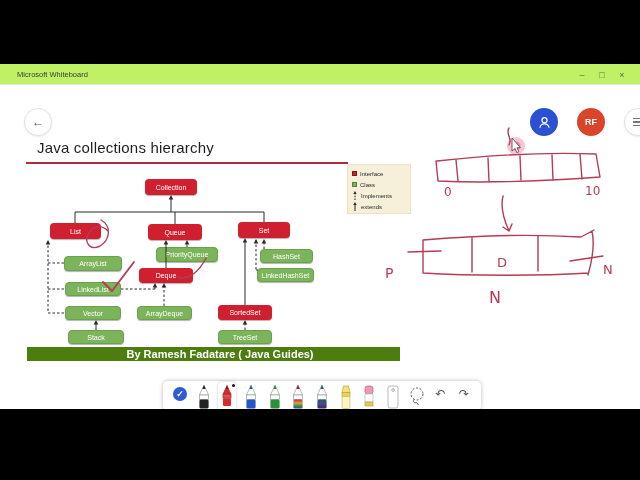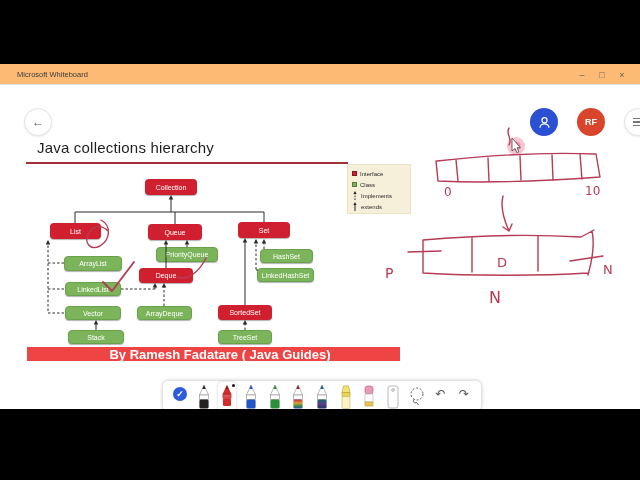--- a/index.html
+++ b/index.html
@@ -4,21 +4,21 @@
 <style>
   * { margin:0; padding:0; box-sizing:border-box; }
   body { background:#222; font-family:"Liberation Sans", sans-serif; }
   .screen { position:relative; width:640px; height:480px; background:#000; overflow:hidden; }
 
   .letterbox { position:absolute; left:0; width:640px; background:#000; }
   .letterbox.top { top:0; height:64px; z-index:40; }
   .letterbox.bottom { top:409px; height:71px; z-index:40; }
 
   .titlebar { position:absolute; top:64px; left:0; width:640px; height:21px;
-    background:#fdba74; border-bottom:1px solid #e3e3e3; z-index:5; }
+    background:#bef264; border-bottom:1px solid #e3e3e3; z-index:5; }
   .app-title { position:absolute; left:17px; top:6px; font-size:7.5px; color:#3a3a3a; }
   .win-controls { position:absolute; right:8px; top:0; height:21px; display:flex; align-items:center; }
   .win-btn { width:20px; height:21px; display:flex; align-items:center; justify-content:center;
     font-size:9px; color:#636363; cursor:default; }
 
   .canvas { position:absolute; top:85px; left:0; width:640px; height:324px; background:#fff; }
 
   .back-btn { position:absolute; left:24px; top:108px; width:28px; height:28px; border-radius:50%;
     background:#fff; border:1px solid #e2e2e2; box-shadow:0 1px 2px rgba(0,0,0,.08);
     display:flex; align-items:center; justify-content:center; font-size:12px; color:#555; z-index:6; }
@@ -44,22 +44,22 @@
   .circle-btn.user { background:#d9452a; color:#fff; font-size:9px; font-weight:bold; }
   .circle-btn.menu { background:#fff; border:1px solid #e2e2e2; box-shadow:0 1px 2px rgba(0,0,0,.08);
     flex-direction:column; gap:2px; }
   .menu-bar { width:10px; height:1.3px; background:#777; }
 
   .node { position:absolute; border-radius:4px; color:#fff; display:flex; align-items:center;
     justify-content:center; font-size:7px; box-shadow:0 1px 1px rgba(0,0,0,.3); z-index:4; }
   .node.iface { background:#d01f2e; }
   .node.cls { background:#7cb45b; border:1px solid #69a24b; }
 
-  .banner { position:absolute; left:27px; top:347px; width:373px; height:14px; background:#ef4444;
-    color:#fff; font-size:13px; font-weight:bold; display:flex; align-items:center;
+  .banner { position:absolute; left:27px; top:347px; width:373px; height:14px; background:#4d7c0f;
+    color:#fff; font-size:11px; font-weight:bold; display:flex; align-items:center;
     justify-content:center; z-index:4;padding-left:13px; }
 
   .overlay { position:absolute; left:0; top:0; width:640px; height:480px; z-index:8;
     pointer-events:none; }
 
   .pen-toolbar { position:absolute; left:163px; top:381px; width:318px; height:30px;
     background:#fff; border-radius:5px; box-shadow:0 0 4px rgba(0,0,0,.28);
     display:flex; align-items:flex-start; justify-content:space-between; padding:0 8px; z-index:20; }
   .tool { position:relative; width:18px; display:flex; justify-content:center; }
   .tool svg { display:block; }

